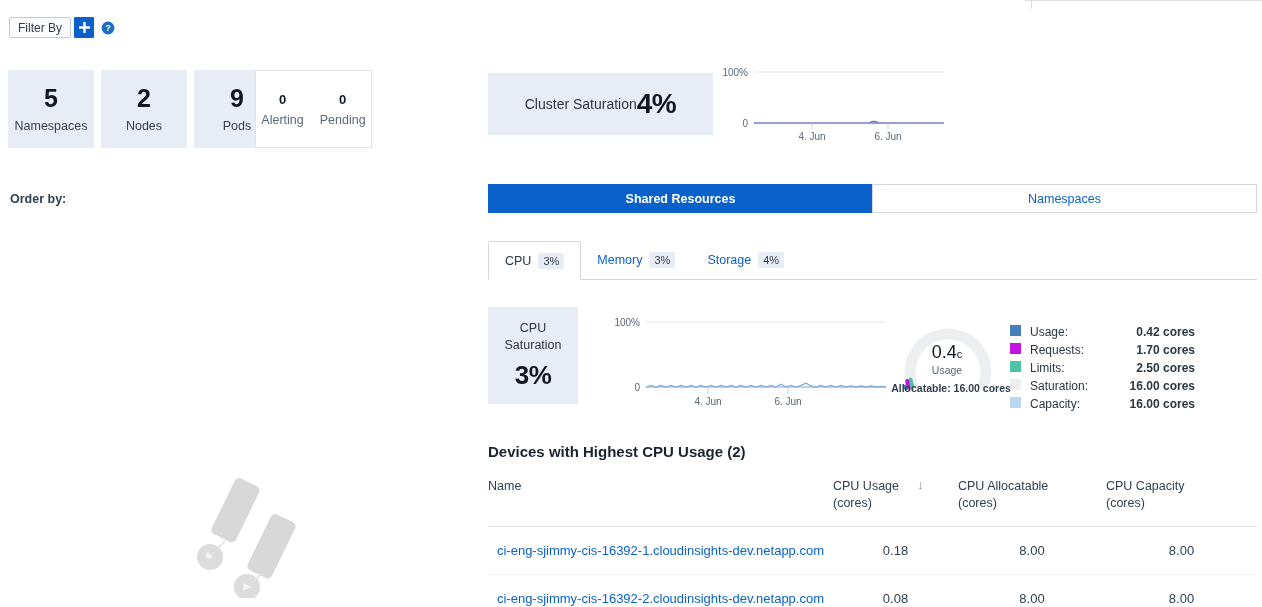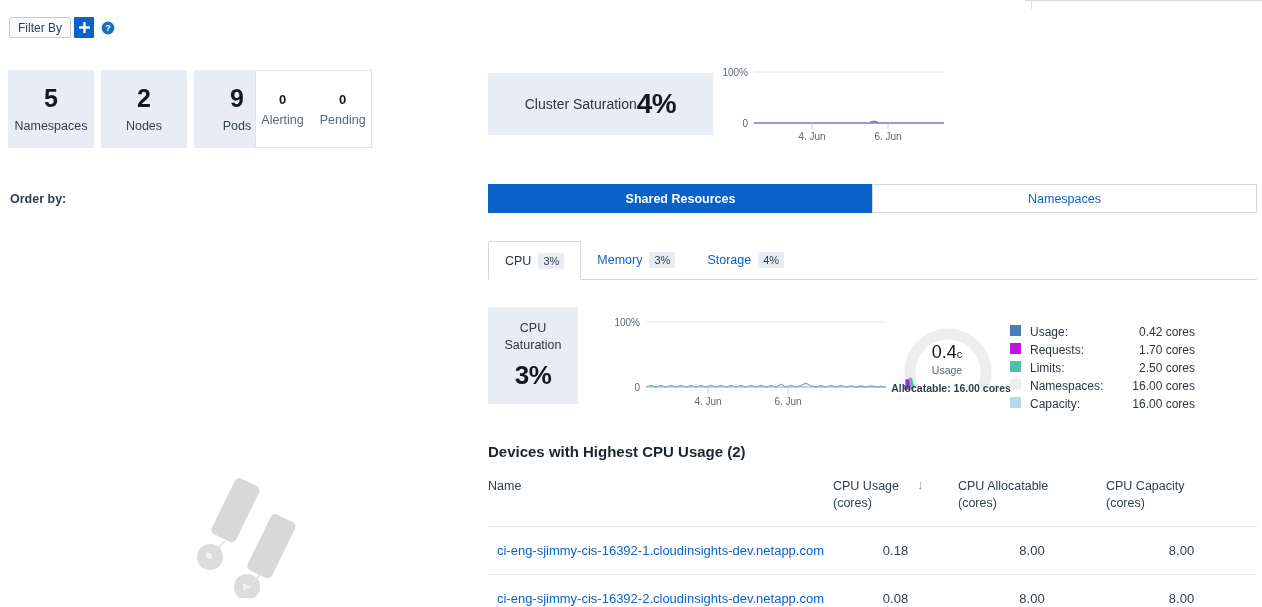--- a/index.html
+++ b/index.html
@@ -111,21 +111,21 @@
   .donut-center .big { font-size: 18px; color: #111820; }
   .donut-center .big small { font-size: 11px; }
   .donut-center .sub { font-size: 10.5px; color: #5a6775; margin-top: 1px; }
   .donut-foot { position: absolute; left: -3px; top: 66px; width: 122px; text-align: center; font-size: 10.5px; font-weight: bold; color: #32404e; }
 
   
   .legend { position: absolute; left: 1010px; top: 325px; width: 185px; }
   .legend-row { display: flex; align-items: flex-start; height: 18px; font-size: 12px; color: #2b3642; }
   .legend-sw { width: 11px; height: 11px; margin-right: 9px; flex: 0 0 11px; }
   .legend-name { width: 88px; }
-  .legend-val { flex: 1; text-align: right; }
+  .legend-val { flex: 1; text-align: right; font-weight: bold; }
 
   
   .table-title { position: absolute; left: 488px; top: 443px; font-size: 15px; font-weight: bold; color: #1b2430; }
   .tbl { position: absolute; left: 488px; top: 478px; width: 769px; border-collapse: collapse; }
   .tbl th {
     text-align: left; font-size: 12.5px; font-weight: normal; color: #32404e;
     padding: 0 0 14px 0; vertical-align: top; line-height: 1.35;
     border-bottom: 1px solid #dfe3e8;
   }
   .th-inner { display: flex; align-items: flex-start; gap: 18px; }
@@ -295,21 +295,21 @@
       <span class="legend-name">Requests:</span>
       <span class="legend-val">1.70 cores</span>
     </div>
     <div class="legend-row">
       <span class="legend-sw" style="background:#4ec1a6"></span>
       <span class="legend-name">Limits:</span>
       <span class="legend-val">2.50 cores</span>
     </div>
     <div class="legend-row">
       <span class="legend-sw" style="background:#eceef0"></span>
-      <span class="legend-name">Namespaces:</span>
+      <span class="legend-name">Saturation:</span>
       <span class="legend-val">16.00 cores</span>
     </div>
     <div class="legend-row">
       <span class="legend-sw" style="background:#b9d7f2"></span>
       <span class="legend-name">Capacity:</span>
       <span class="legend-val">16.00 cores</span>
     </div>
   </div>
 
   <div class="table-title">Devices with Highest CPU Usage (2)</div>

